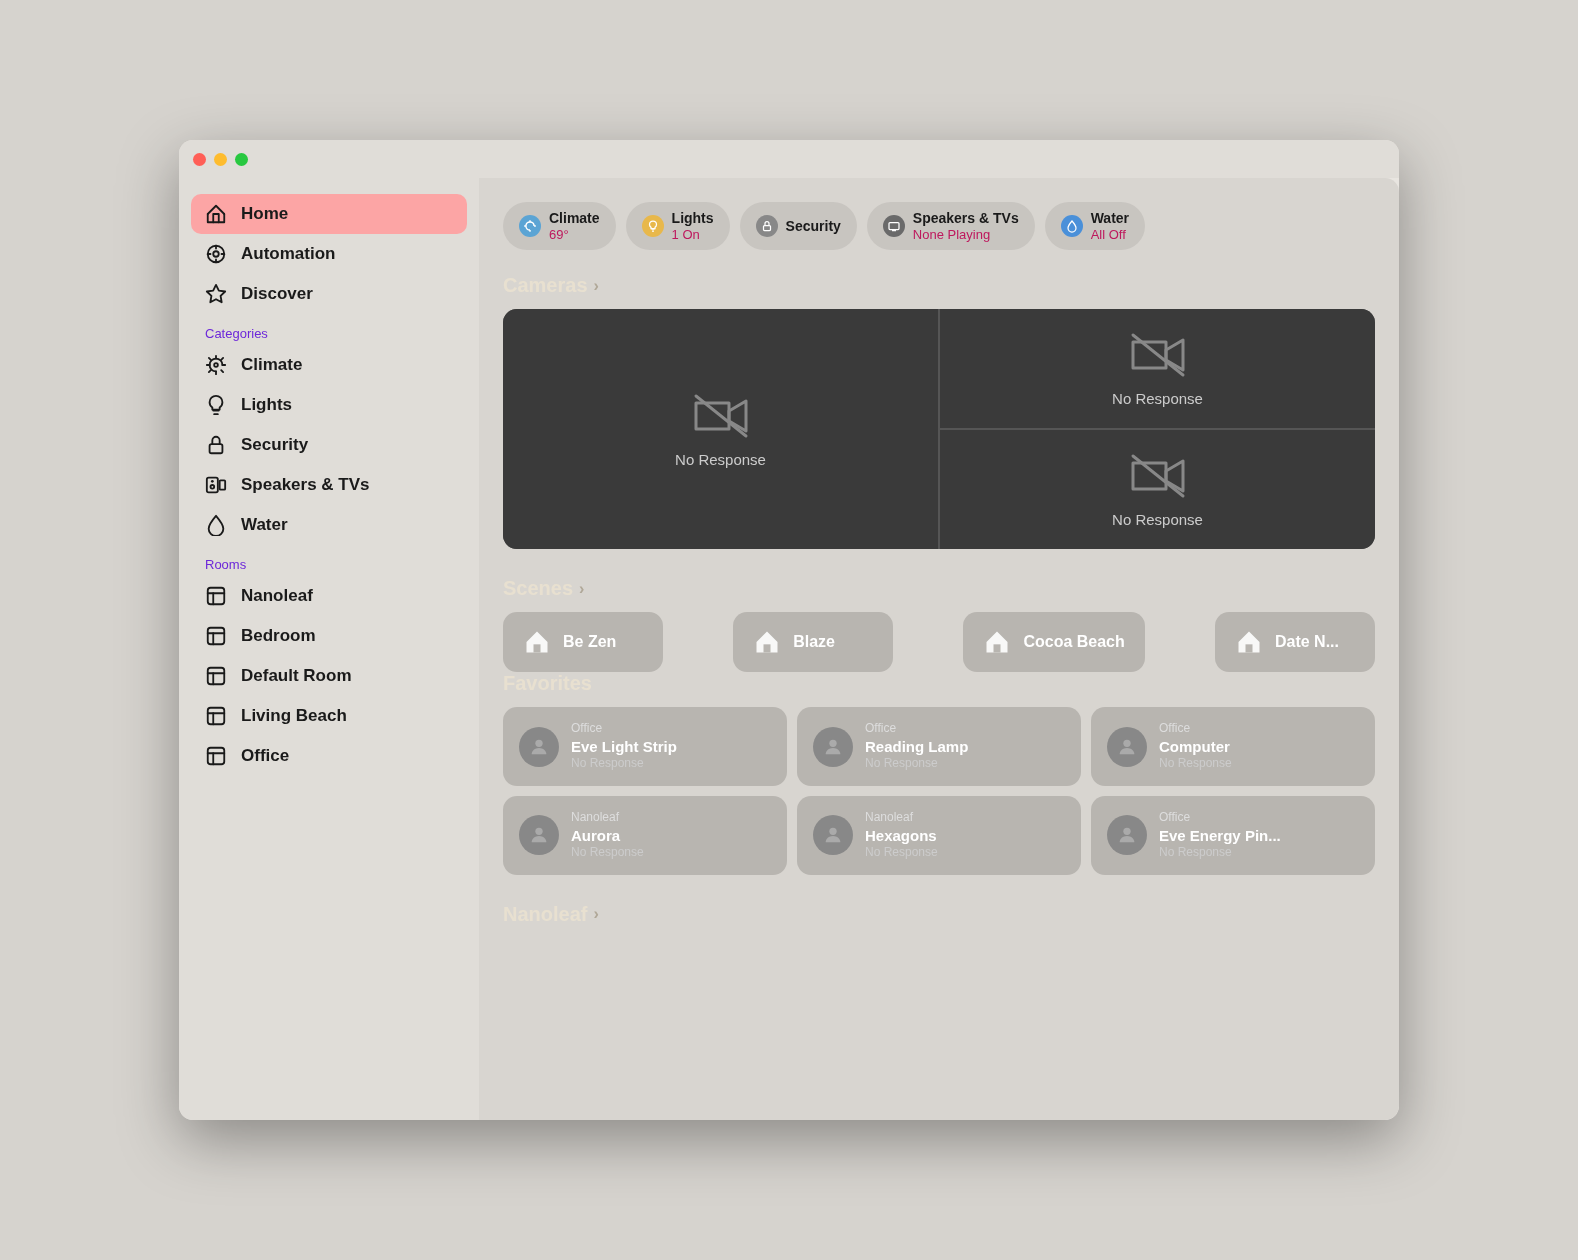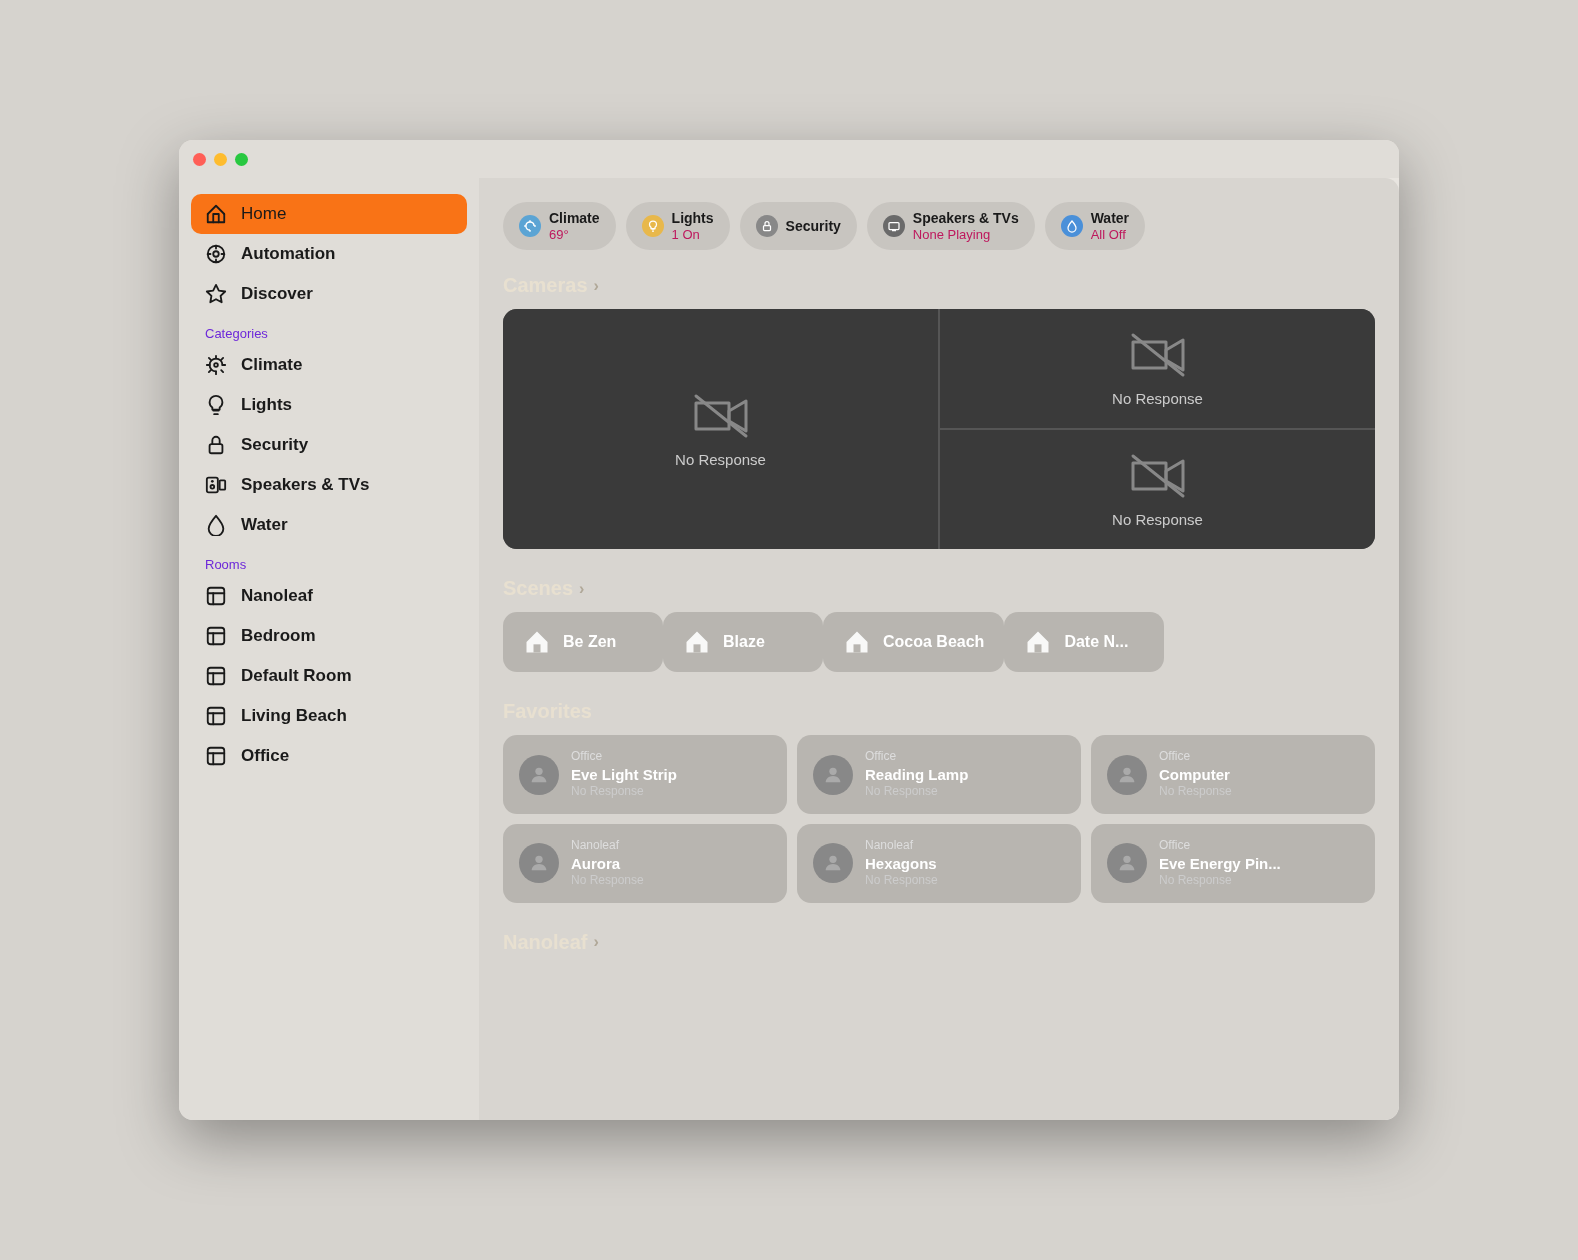--- a/index.html
+++ b/index.html
@@ -56,22 +56,22 @@
       align-items: center;
       gap: 14px;
       padding: 9px 14px;
       border-radius: 10px;
       cursor: pointer;
       color: #1a1a1a;
       font-size: 17px;
       font-weight: 700;
     }
     .sidebar-nav-item.active {
-      background: #f97316;
-      font-weight: 400;
+      background: #fca5a5;
+      font-weight: 700;
     }
     .sidebar-section-label {
       font-size: 13px;
       color: #6d28d9;
       padding: 12px 14px 4px;
       font-weight: 400;
     }
     .icon-svg {
       width: 22px; height: 22px;
       flex-shrink: 0;
@@ -177,22 +177,22 @@
     }
     .camera-no-response-text {
       font-size: 15px;
       color: #ccc;
       font-weight: 500;
     }
     
     .scenes-scroll {
       display: flex;
       gap: 0;
-      margin-bottom: 28px;
       overflow-x: hidden;
+      justify-content: space-between;
     }
     .scene-card {
       display: flex;
       align-items: center;
       gap: 12px;
       background: #b8b5b0;
       border-radius: 14px;
       padding: 16px 20px;
       min-width: 160px;
       cursor: pointer;

